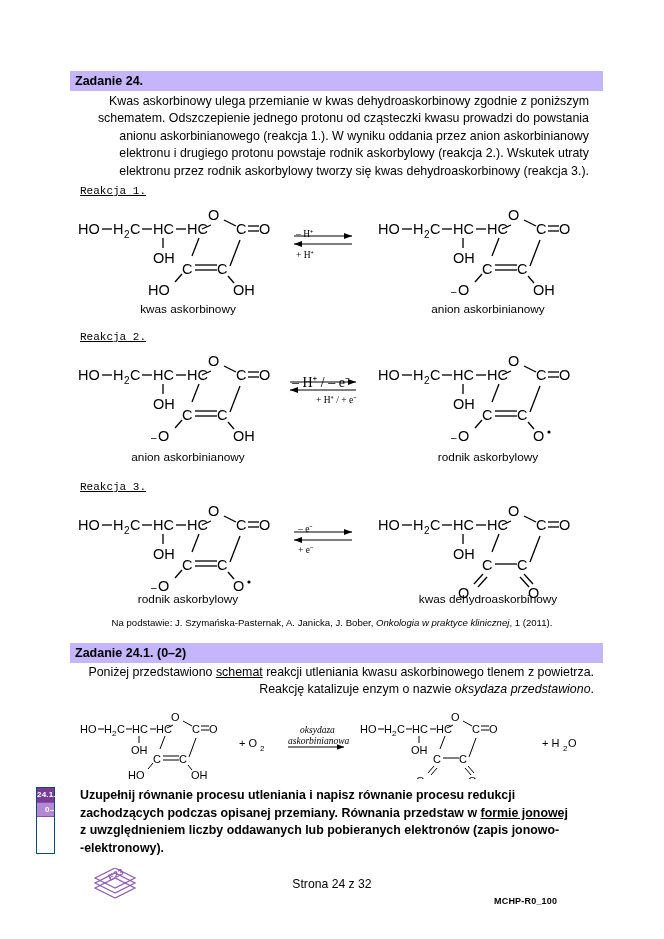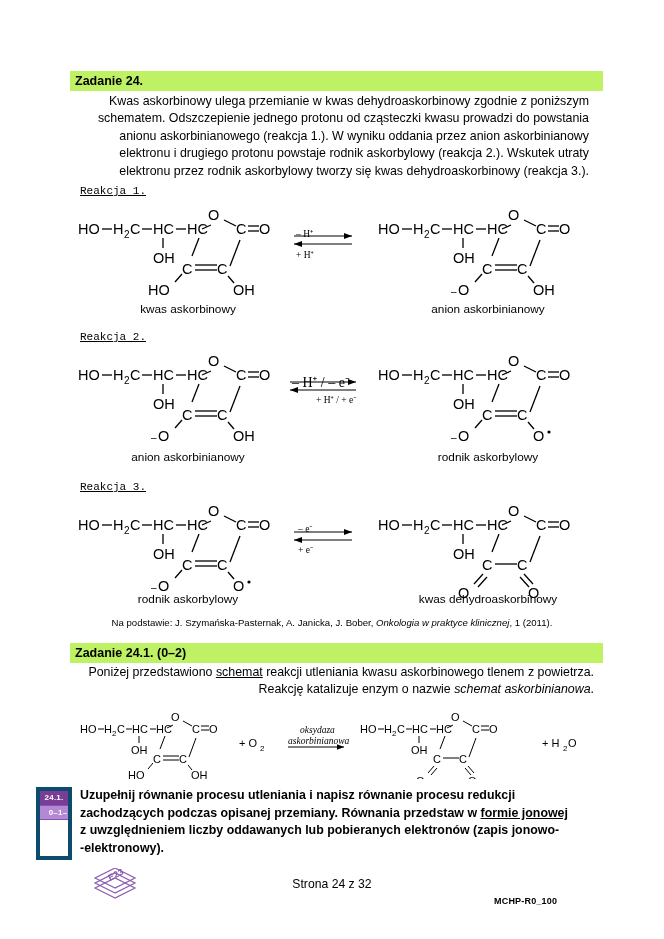--- a/index.html
+++ b/index.html
@@ -5,21 +5,21 @@
   html,body{margin:0;padding:0;}
   body{
     width:664px;height:939px;background:#ffffff;
     font-family:"Liberation Sans", sans-serif;
     color:#000;position:relative;overflow:hidden;
   }
   .page{position:absolute;inset:0;}
 
   
   .task-band{
-    position:absolute;background:#bef264;
+    position:absolute;background:#c4b5fd;
     font-weight:bold;font-size:12.5px;line-height:16px;
     padding:2px 4px 2px 5px;
   }
   
   .para{
     position:absolute;font-size:12.4px;line-height:17.4px;
     text-align:right;
   }
   .u{text-decoration:underline;}
   .it{font-style:italic;}
@@ -31,21 +31,21 @@
     position:absolute;font-size:11.8px;text-align:center;
   }
   .citation{
     position:absolute;font-size:9.6px;text-align:center;width:100%;
   }
   .scheme{position:absolute;}
   .scheme svg{display:block;}
 
   
   .scorebox{
-    position:absolute;width:36px;border:4px solid #0c4a6e;
+    position:absolute;width:19px;border:1px solid #0c4a6e;
     box-sizing:border-box;background:#0369a1;
   }
   .scorebox .r1{
     background:#7a3d96;color:#fff;font-size:8px;font-weight:bold;
     text-align:center;height:14px;line-height:14px;letter-spacing:.2px;
   }
   .scorebox .r2{
     background:#b388d4;color:#fff;font-size:8px;font-weight:bold;
     text-align:center;height:13px;line-height:13px;letter-spacing:.2px;
     border-top:1px solid #8a4fb0;
@@ -348,21 +348,21 @@
   <div class="citation" style="left:0;top:617px;">
     <span>Na podstawie: J. Szymańska-Pasternak, A. Janicka, J. Bober, </span><span class="it">Onkologia w praktyce klinicznej</span><span>, 1 (2011).</span>
   </div>
 
   <div class="task-band" style="left:70px;top:643px;width:524px;">
     <span>Zadanie 24.1. (0–2)</span>
   </div>
 
   <div class="para" style="left:70px;top:664px;width:524px;">
     <span>Poniżej przedstawiono </span><span class="u">schemat</span><span> reakcji utleniania kwasu askorbinowego tlenem z powietrza.</span><br>
-    <span>Reakcję katalizuje enzym o nazwie </span><span class="it">schemat askorbinianowa</span><span>.</span>
+    <span>Reakcję katalizuje enzym o nazwie </span><span class="it">oksydaza przedstawiono</span><span>.</span>
   </div>
 
   <div class="scheme" style="left:72px;top:707px;">
     <svg width="520" height="72" viewBox="0 0 520 72" xmlns="http://www.w3.org/2000/svg" font-family="Liberation Sans, sans-serif" fill="#000">
 
       <g>
         <text x="8" y="26" font-size="11">HO</text>
         <line x1="26" y1="22" x2="32" y2="22" stroke="#000" stroke-width="1"></line>
         <text x="32" y="26" font-size="11">H</text>
           <text x="40" y="29" font-size="8">2</text>

